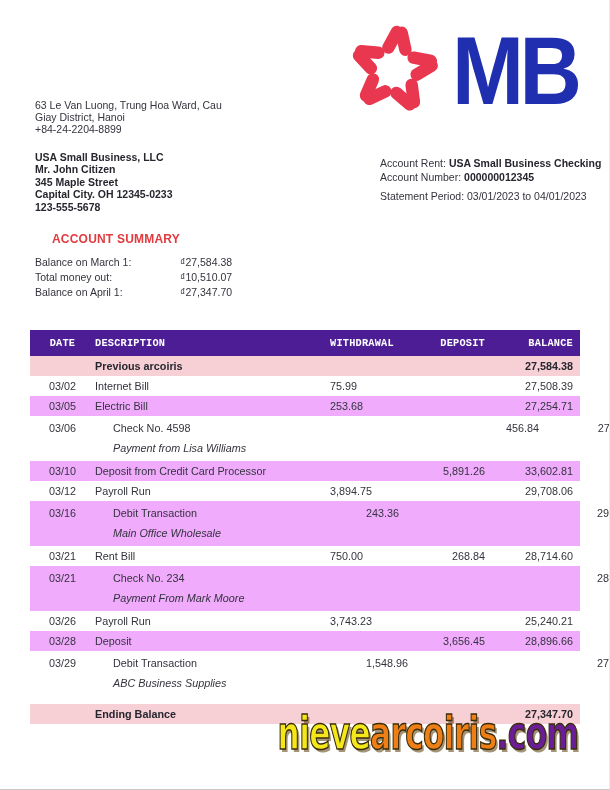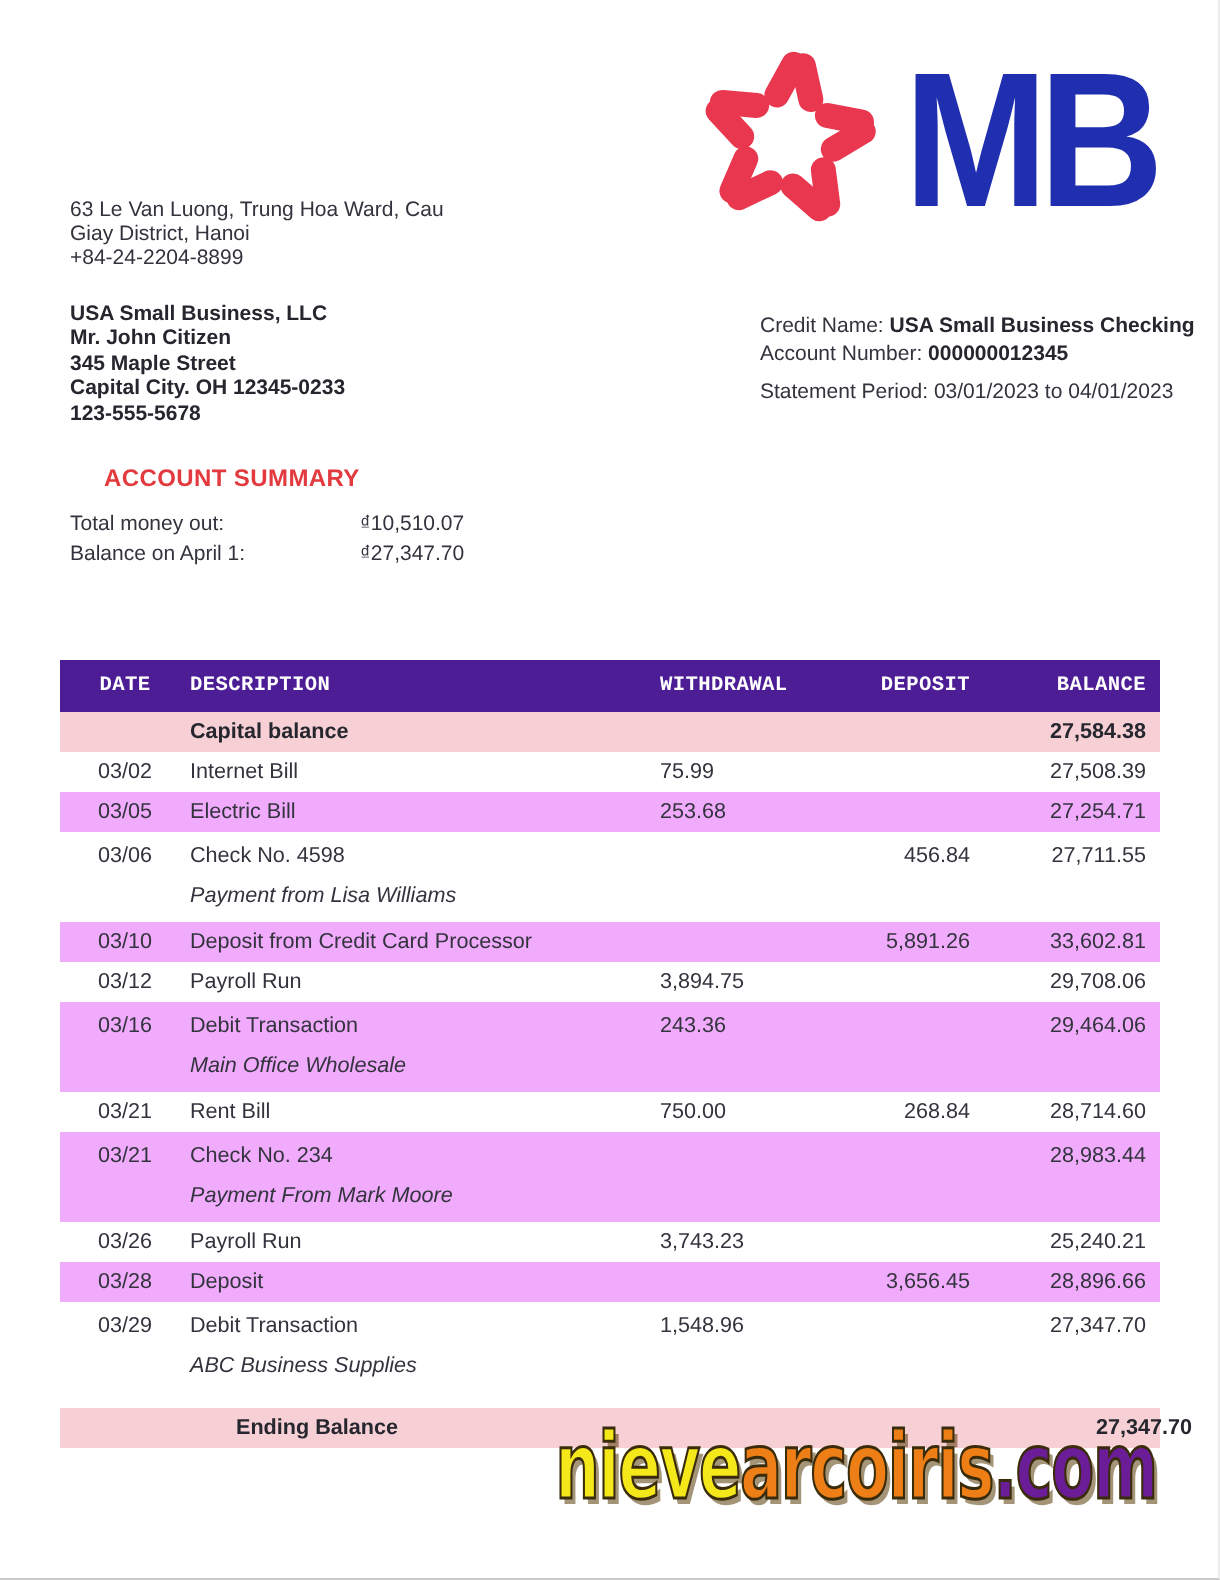--- a/index.html
+++ b/index.html
@@ -27,25 +27,25 @@
   .summary { position:absolute; left:35px; top:255px; font-size:10.5px; line-height:15.2px; }
   .summary .lbl { display:inline-block; width:145px; }
   
   .stable { position:absolute; left:30px; top:330px; width:550px; font-size:10.8px; }
   .thead, .trow { display:grid; grid-template-columns:65px 235px 75px 80px 95px; }
   .thead {
     height:26px; align-items:center; background:#4c1d95; color:#ffffff;
     font-weight:bold; font-size:10.3px; letter-spacing:0.2px;font-family:Liberation Mono, monospace;
   }
   .trow { min-height:20px; align-items:center; }
-  .trow.tall { min-height:40px; align-items:start; padding:6px 0; box-sizing:border-box; }
+  .trow.tall { min-height:40px; align-items:start; padding:6px 0; box-sizing:border-box;gap:18px; }
   .trow.tint { background:#f0abfc; }
   .trow.highlight { background:#f7d0d6; }
   .trow.bold { font-weight:bold; color:#26262e; }
-  .trow.ending { margin-top:8px; height:20px;padding-left:23px; }
+  .trow.ending { margin-top:8px; height:20px; }
   .cell { line-height:13px; }
   .c-date { text-align:center; }
   .c-wd { text-align:left; }
   .c-dep, .c-bal { text-align:right; }
   .c-bal { padding-right:7px; }
   .desc-sub { font-style:italic; margin-top:7px; }
   
   .watermark {
     position:absolute; top:711px; right:31px; font-size:46px; font-weight:bold;
     line-height:44px; letter-spacing:-1px; white-space:nowrap;
@@ -89,44 +89,45 @@
 
   <div class="customer">
     <div>USA Small Business, LLC</div>
     <div>Mr. John Citizen</div>
     <div>345 Maple Street</div>
     <div>Capital City. OH 12345-0233</div>
     <div>123-555-5678</div>
   </div>
 
   <div class="account-info">
-    <div><span>Credit Name: </span><b>USA Small Business Checking</b></div>
+    <div><span>Account Rent: </span><b>USA Small Business Checking</b></div>
     <div><span>Account Number: </span><b>000000012345</b></div>
     <div class="period">Statement Period: 03/01/2023 to 04/01/2023</div>
   </div>
 
   <div class="summary-title">ACCOUNT SUMMARY</div>
   <div class="summary">
+    <div><span class="lbl">Balance on March 1:</span><span>₫27,584.38</span></div>
     <div><span class="lbl">Total money out:</span><span>₫10,510.07</span></div>
     <div><span class="lbl">Balance on April 1:</span><span>₫27,347.70</span></div>
   </div>
 
   <div class="stable">
     <div class="thead">
       <div class="cell c-date">DATE</div>
       <div class="cell">DESCRIPTION</div>
       <div class="cell c-wd">WITHDRAWAL</div>
       <div class="cell c-dep">DEPOSIT</div>
       <div class="cell c-bal">BALANCE</div>
     </div>
     <div>
         <div class="trow highlight bold">
           <div class="cell c-date"></div>
           <div class="cell c-desc">
-            <div>Capital balance</div>
+            <div>Previous arcoiris</div>
           </div>
           <div class="cell c-wd"></div>
           <div class="cell c-dep"></div>
           <div class="cell c-bal">27,584.38</div>
         </div>
         <div class="trow plain">
           <div class="cell c-date">03/02</div>
           <div class="cell c-desc">
             <div>Internet Bill</div>
           </div>

